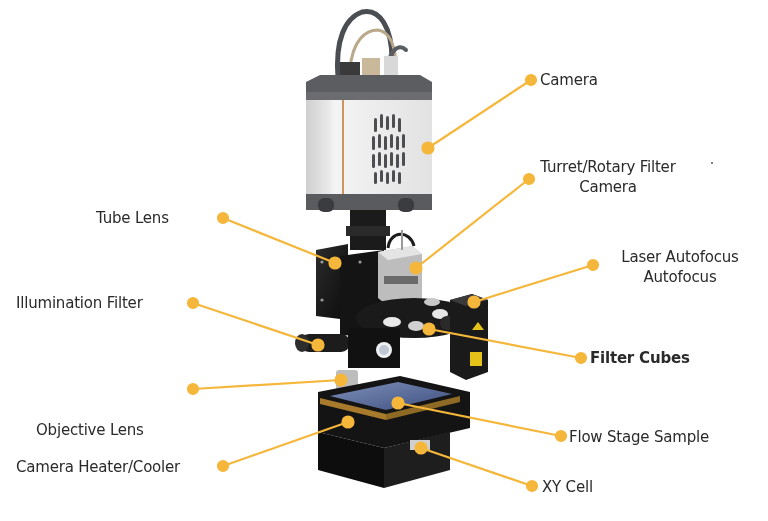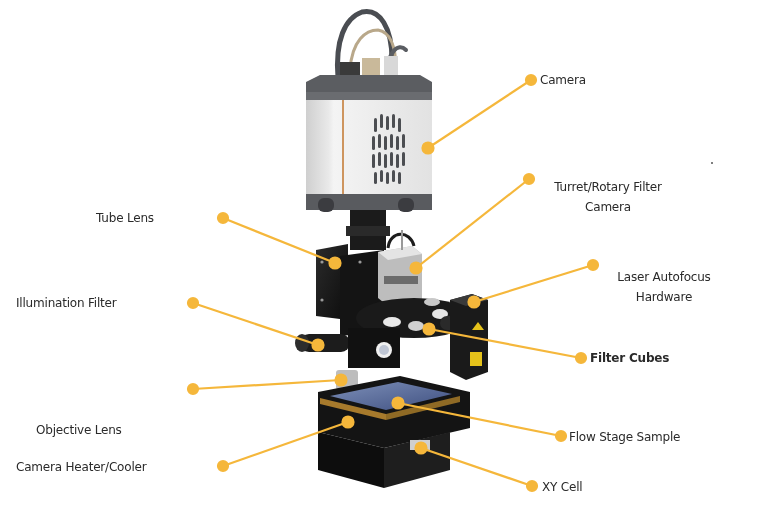--- a/index.html
+++ b/index.html
@@ -1,20 +1,20 @@
 <!DOCTYPE html>
 <html><head>
 <meta charset="utf-8">
 <style>
   html, body { margin:0; padding:0; background:#ffffff; }
   body { width:768px; height:521px; position:relative; overflow:hidden; font-family:"DejaVu Sans", "Liberation Sans", sans-serif; }
   .stage { position:absolute; left:0; top:0; width:768px; height:521px; }
   svg.art { position:absolute; left:0; top:0; width:768px; height:521px; }
-  .label { position:absolute; font-size:12px; color:#2a2a2a; line-height:20px; white-space:nowrap; letter-spacing:-0.2px; }
-  .label.center { text-align:center;margin-top:20px; }
+  .label { position:absolute; font-size:15px; color:#2a2a2a; line-height:20px; white-space:nowrap; letter-spacing:-0.2px; }
+  .label.center { text-align:center; }
   .label.right { }
 </style>
 </head>
 <body>
 
 <div class="stage">
   <svg class="art" viewBox="0 0 768 521">
     <defs>
       <linearGradient id="camBody" x1="0" x2="1" y1="0" y2="0">
         <stop offset="0" stop-color="#cfcfcf"></stop>
@@ -171,23 +171,23 @@
 
   <div class="label" style="left:540px;top:70px;">Camera</div>
 
   <div class="label center" style="left:538px;top:157px;width:140px;">
     <div>Turret/Rotary Filter</div>
     <div>Camera</div>
   </div>
 
   <div class="label right" style="left:96px;top:208px;width:120px;">Tube Lens</div>
 
-  <div class="label center" style="left:600px;top:247px;width:128px;">
+  <div class="label center" style="left:616px;top:247px;width:128px;">
     <div>Laser Autofocus</div>
-    <div>Hardware</div>
+    <div>Autofocus</div>
   </div>
 
   <div class="label right" style="left:16px;top:293px;width:170px;">Illumination Filter</div>
 
   <div class="label" style="left:590px;top:348px;font-weight:bold;">Filter Cubes</div>
 
   <div class="label right" style="left:36px;top:380px;width:150px;margin-top:40px;">Objective Lens</div>
 
   <div class="label" style="left:569px;top:427px;">Flow Stage Sample</div>
 

